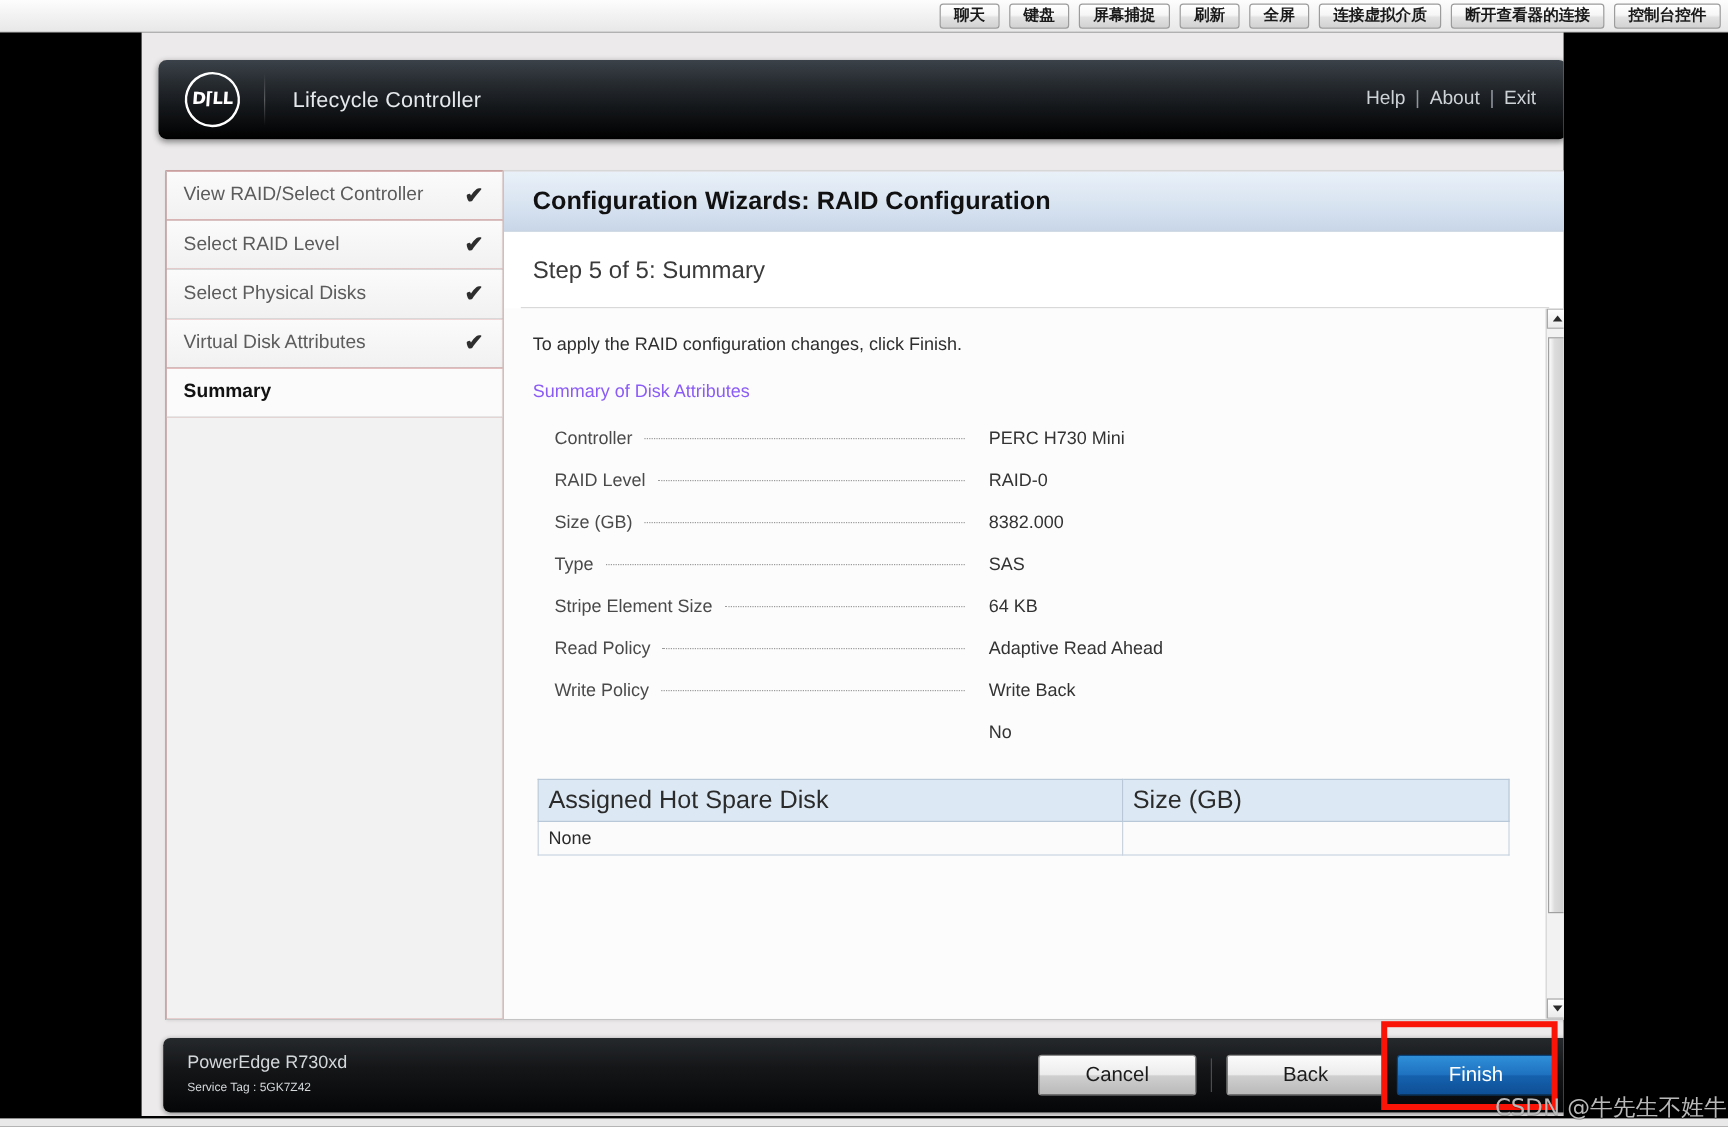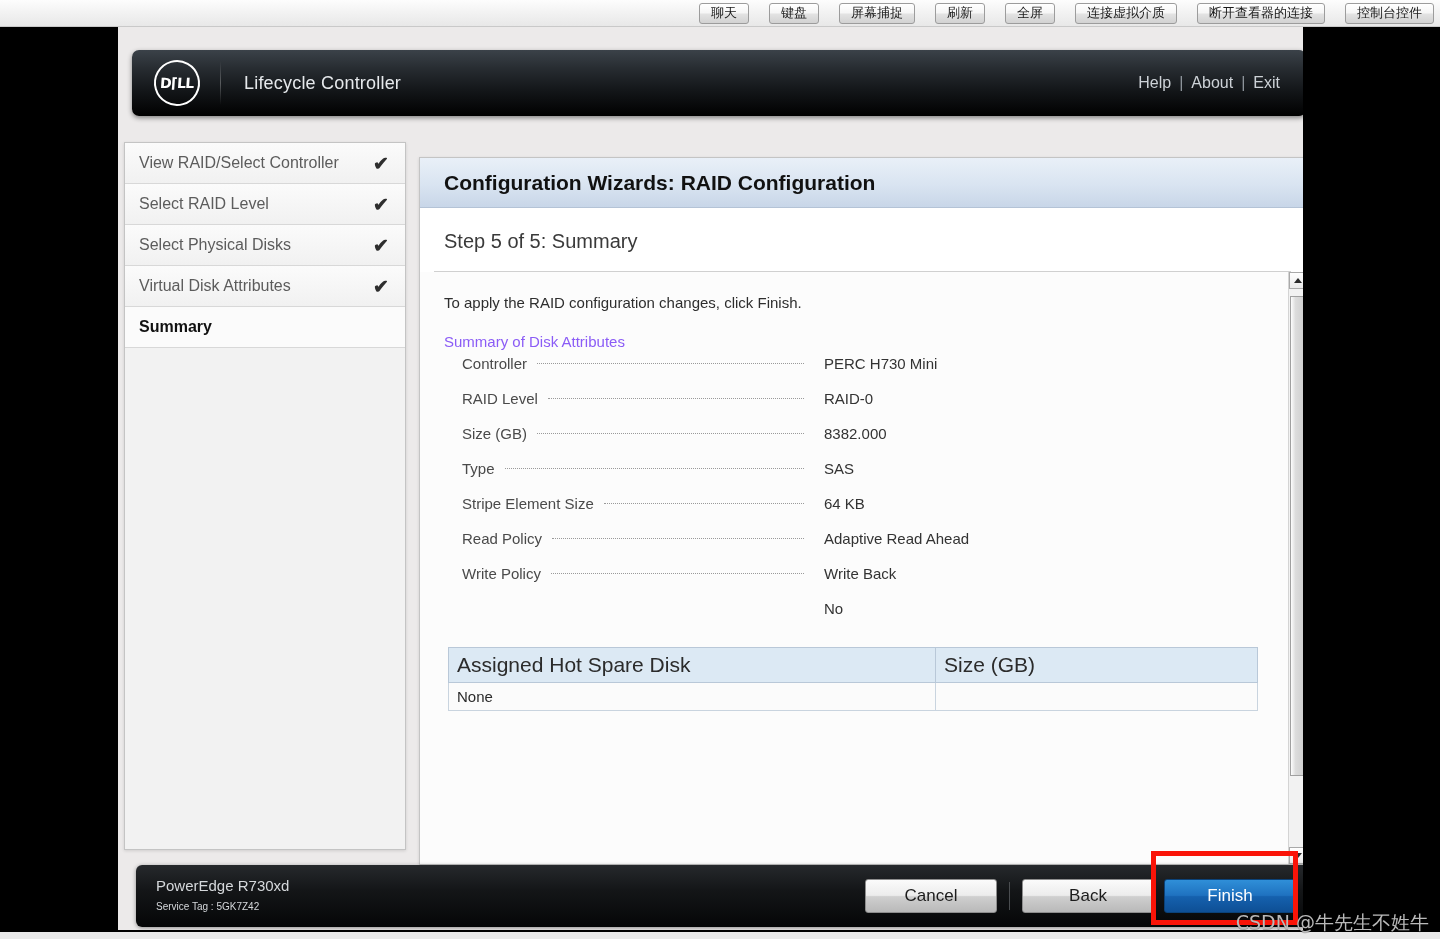--- a/index.html
+++ b/index.html
@@ -14,30 +14,31 @@
   
   .viewer-toolbar {
     position: absolute; left: 0; top: 0; width: 1440px; height: 27px;
     background: linear-gradient(to bottom, #fdfdfd 0%, #f2f2f2 50%, #e8e8e8 100%);
     border-bottom: 1px solid #c9c9c9;
     display: flex; align-items: center; justify-content: flex-end;
     padding-right: 6px;
   }
   .vt-btn {
     height: 21px;
-    margin-left: 20px;
+    margin-left: 8px;
     padding: 0 11px;
     display: flex; align-items: center; justify-content: center;
     font-size: 13px; color: #1a1a1a;
     background: linear-gradient(to bottom, #ffffff 0%, #f6f6f6 45%, #e2e2e2 55%, #d2d2d2 100%);
     border: 1px solid #9c9c9c;
     border-radius: 3px;
     box-shadow: inset 0 1px 0 #ffffff;
     white-space: nowrap;
     cursor: default;
+    font-weight: bold;
   }
 
   
   .kvm-black {
     position: absolute; left: 0; top: 27px; width: 1440px; height: 912px;
     background: #000000;
   }
 
   
   .app {
@@ -75,21 +76,21 @@
   .header-links {
     margin-left: auto; margin-right: 26px;
     color: #cdd2d7; font-size: 16px;
     display: flex; align-items: center; gap: 0;
   }
   .header-links a { color: #cdd2d7; text-decoration: none; cursor: pointer; }
   .hl-div { margin: 0 8px; color: #8f969d; }
 
   
   .sidebar {
-    position: absolute; left: 6px; top: 115px;
+    position: absolute; left: 20px; top: 115px;
     width: 282px; height: 708px;
     background: #b91c1c;
     border: 1px solid #c4c4c4;
     box-shadow: 0 1px 3px rgba(0,0,0,.12);
   }
   .nav-item {
     height: 41px; display: flex; align-items: center;
     padding: 0 14px 0 14px;
     border-bottom: 1px solid #d8d8d8;
     background: linear-gradient(to bottom, #fbfbfb 0%, #f1f1f1 100%);
@@ -99,21 +100,21 @@
   .nav-item .check {
     width: 20px; text-align: center; color: #2e2e2e; font-size: 19px; font-weight: bold;
     line-height: 1;
   }
   .nav-item.active { background: #fbfbfb; }
   .nav-item.active .label { color: #111111; font-weight: bold; }
   .nav-rest { background: #f2f2f2; height: calc(100% - 205px); }
 
   
   .content {
-    position: absolute; left: 301px; top: 130px;
+    position: absolute; left: 301px; top: 115px;
     width: 887px; height: 708px;
     background: #ffffff;
     border: 1px solid #c4c4c4;
     box-shadow: 0 1px 3px rgba(0,0,0,.12);
     display: flex; flex-direction: column;
   }
   .content-title {
     height: 50px;
     background: linear-gradient(to bottom, #e9f0f8 0%, #d9e4f1 55%, #c8d6e8 100%);
     border-bottom: 1px solid #b4c3d6;
@@ -124,21 +125,21 @@
   .step-title {
     padding: 22px 0 18px 24px;
     font-size: 20px; color: #3a3a3a;
   }
   .step-rule { height: 1px; background: #d0d0d0; margin: 0 14px; }
   .body-area { position: relative; flex: 1; overflow: hidden; background: #fcfcfc; }
   .body-inner { padding: 22px 40px 0 24px; }
   .intro { font-size: 15px; color: #2e2e2e; }
   .subhead { font-size: 15px; color: #8b5cf6; margin-top: 22px; }
 
-  .attr-list { margin-top: 5px; }
+  .attr-list { margin-top: 22px; }
   .attr-row {
     display: flex; align-items: baseline;
     height: 35px;
     padding-left: 18px;
   }
   .attr-key { font-size: 15px; color: #4a4a4a; white-space: nowrap; }
   .attr-dots {
     flex: 0 0 auto;
     margin: 0 10px;
     height: 1px;
@@ -231,21 +232,21 @@
   .btn-gap { width: 10px; }
   .red-box {
     position: absolute;
     left: 1033px; top: 824px;
     width: 147px; height: 74px;
     border: 5px solid #fa1408;
     pointer-events: none;
   }
 
   .watermark {
-    position: absolute; right: 11px; bottom: 3px;
+    position: absolute; right: 1px; bottom: 3px;
     font-size: 19px; color: #b9b9b9;
     font-family: "DejaVu Sans", sans-serif;
     white-space: nowrap;
     text-shadow: 0 1px 0 rgba(0,0,0,.25);
   }
   .bottom-strip {
     position: absolute; left: 0; bottom: 0; width: 1440px; height: 7px;
     background: #e9e9e9;
   }
 </style>

